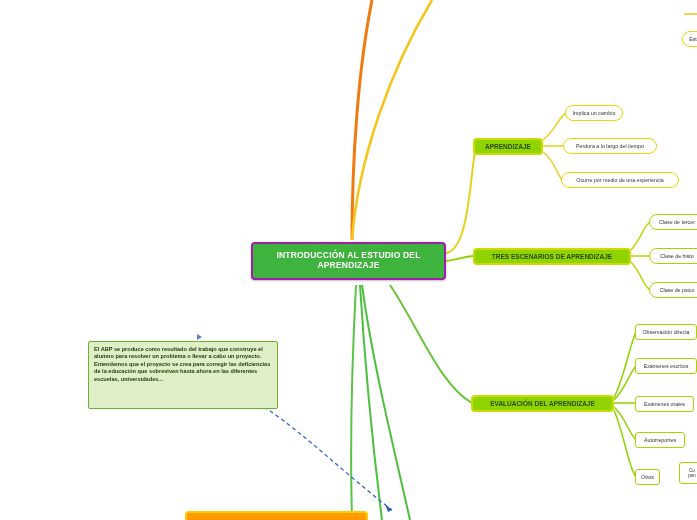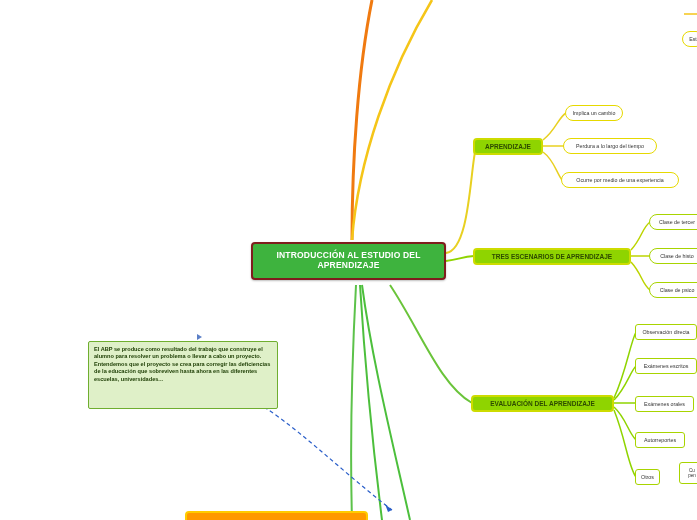--- a/index.html
+++ b/index.html
@@ -30,21 +30,21 @@
     display: flex;
     align-items: center;
     justify-content: center;
     text-align: center;
     border-radius: 4px;
     line-height: 1.15;
   }
   
   .root {
     background: #3eb33e;
-    border: 2px solid #7f1d1d;
+    border: 2px solid #a21caf;
     color: #ffffff;
     font-weight: bold;
     font-size: 8.5px;
     letter-spacing: 0.2px;
     padding: 4px 6px;
     box-shadow: 0 1px 2px rgba(0,0,0,0.25);
   }
   
   .lvl1 {
     background: #8fd400;

